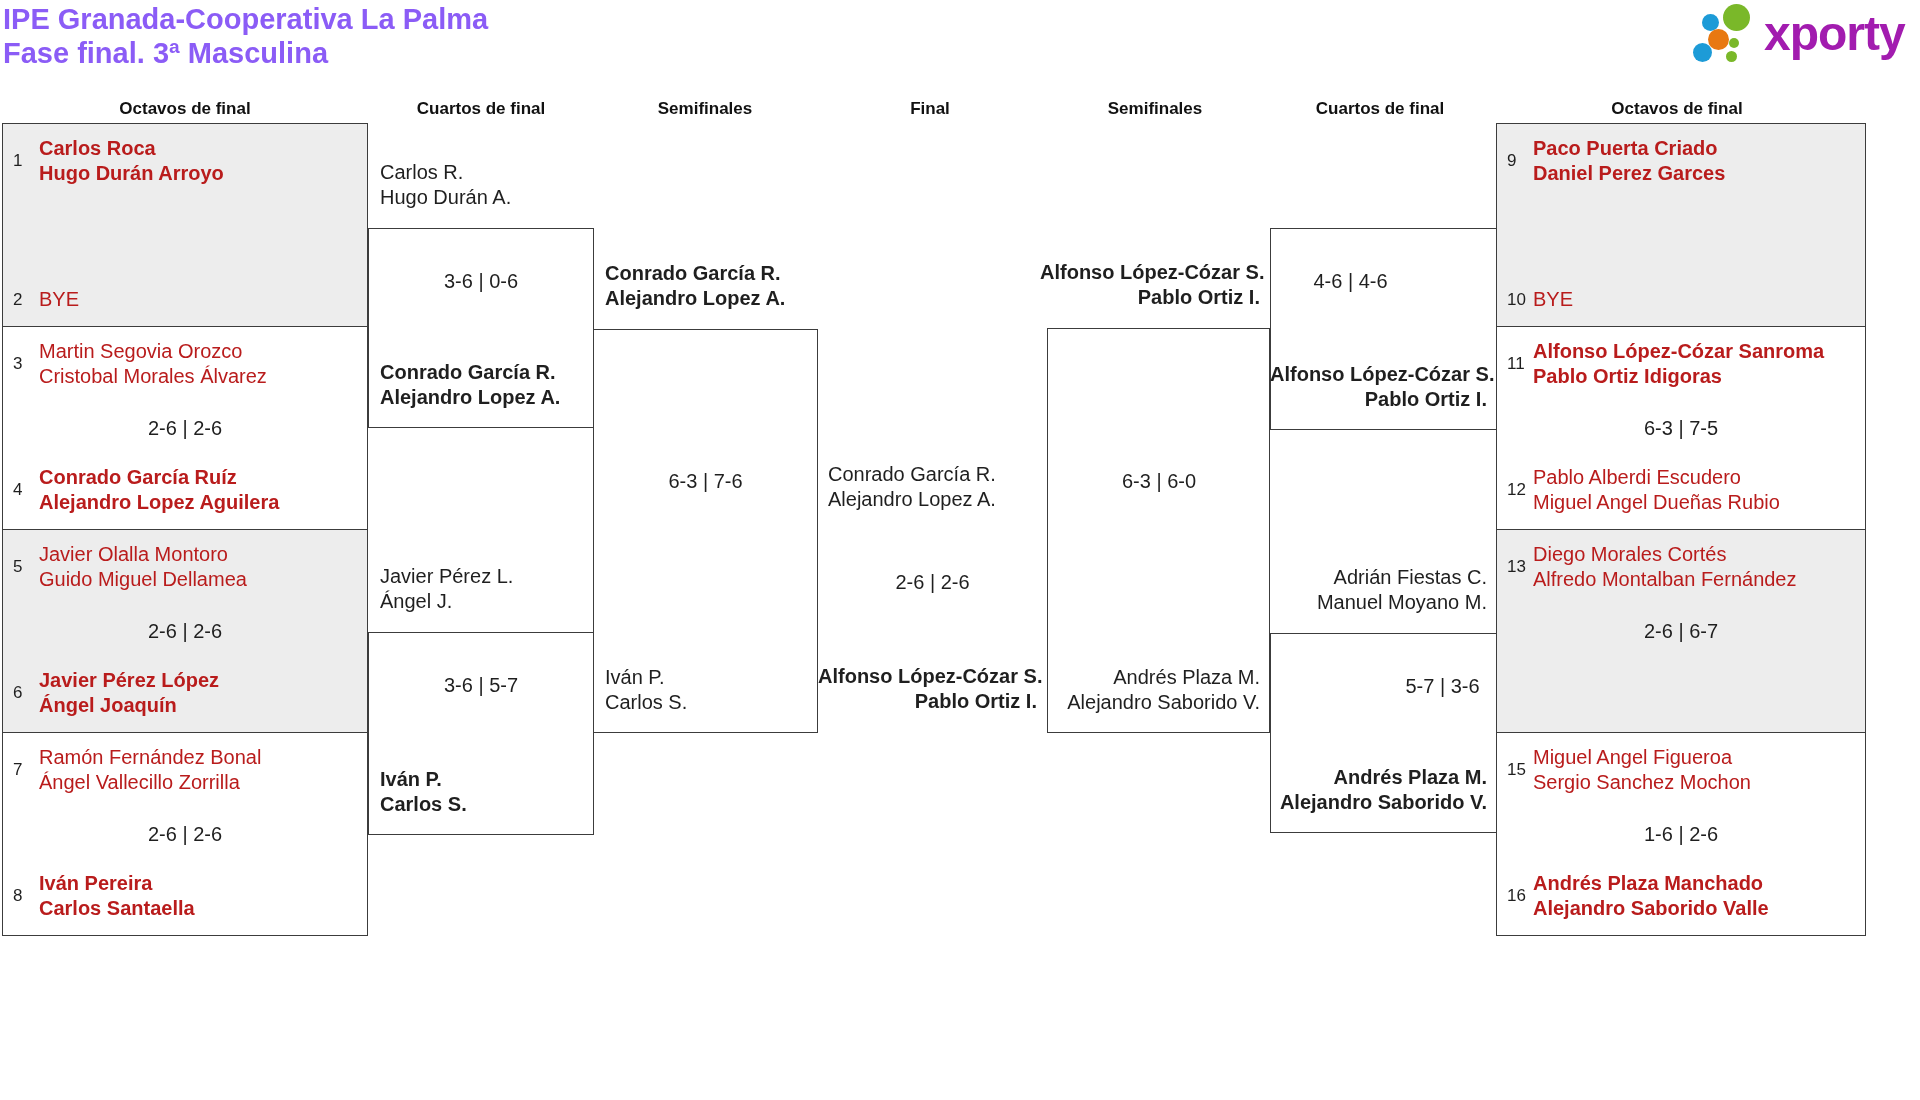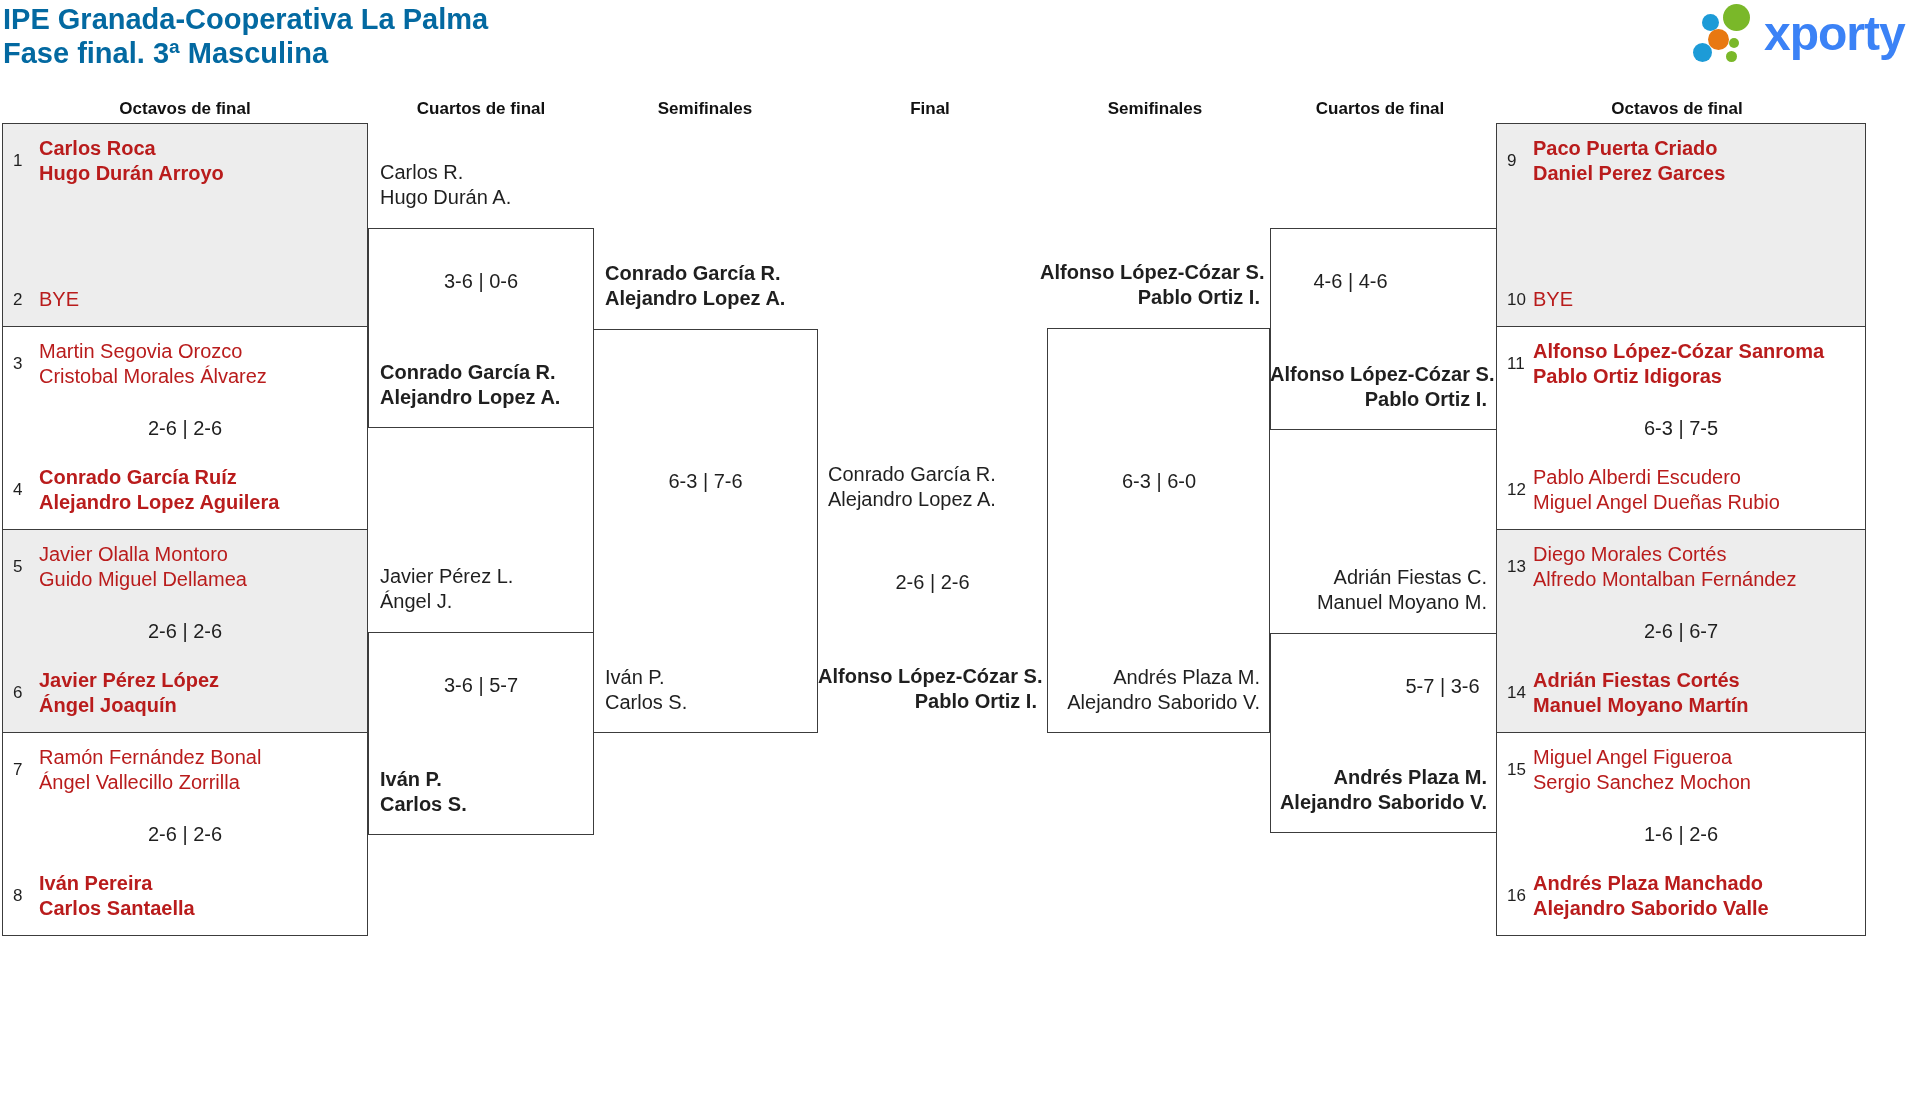--- a/index.html
+++ b/index.html
@@ -1,18 +1,18 @@
 <!DOCTYPE html>
 <html><head>
 <meta charset="utf-8">
 <style>
   html,body{margin:0;padding:0;background:#fff;}
   #stage{position:relative;width:1920px;height:1100px;background:#fff;overflow:hidden;
          font-family:"Liberation Sans",sans-serif;color:#1f1f1f;}
-  .title-line{position:absolute;left:3px;font-size:29px;font-weight:700;color:#0369a1;white-space:nowrap;}
+  .title-line{position:absolute;left:3px;font-size:29px;font-weight:700;color:#8b5cf6;white-space:nowrap;}
   .rhead{position:absolute;top:99px;width:240px;text-align:center;font-size:17px;font-weight:700;color:#111;}
   
   .obox{position:absolute;width:366px;height:204px;border:1px solid #3c3c3c;background:#fff;box-sizing:border-box;}
   .obox.gray{background:#ededed;}
   .trow{position:absolute;left:10px;right:8px;display:flex;align-items:center;}
   .trow.top{top:12px;}
   .trow.bot{bottom:14px;}
   .seed{flex:0 0 26px;font-size:17px;line-height:20px;color:#1f1f1f;}
   .names{font-size:20px;line-height:25px;color:#b91c1c;}
   .names span{display:block;}
@@ -20,21 +20,21 @@
   .cscore{position:absolute;left:0;right:0;top:50%;transform:translateY(-50%);text-align:center;font-size:20px;}
   
   .mbox{position:absolute;border:1px solid #3c3c3c;box-sizing:border-box;background:transparent;}
   .lbl{position:absolute;font-size:20px;line-height:25px;white-space:nowrap;}
   .lbl span{display:block;}
   .lbl.right{text-align:right;}
   .scr{position:absolute;text-align:center;font-size:20px;}
   
   #logo{position:absolute;left:1690px;top:0;width:230px;height:72px;}
   .dot{position:absolute;border-radius:50%;}
-  #logo-text{position:absolute;left:74px;top:6px;font-size:48px;font-weight:800;letter-spacing:-1px;color:#3b82f6;}
+  #logo-text{position:absolute;left:74px;top:6px;font-size:48px;font-weight:800;letter-spacing:-1px;color:#a21caf;}
 </style>
 </head>
 <body>
 
 <div id="stage">
 
   <div class="title-line" style="top:3px;">IPE Granada-Cooperativa La Palma</div>
   <div class="title-line" style="top:37px;">Fase final. 3ª Masculina</div>
 
   <div id="logo">
@@ -161,27 +161,20 @@
 
   <div class="obox gray" style="left:1496px;top:529px;width:370px;">
     <div class="trow top">
       <span class="seed">13</span>
       <span class="names">
           <span>Diego Morales Cortés</span>
           <span>Alfredo Montalban Fernández</span>
         </span>
     </div>
     <div class="cscore">2-6 | 6-7</div>
-    <div class="trow bot">
-      <span class="seed">14</span>
-      <span class="names b">
-          <span>Adrián Fiestas Cortés</span>
-          <span>Manuel Moyano Martín</span>
-        </span>
-    </div>
   </div>
 
   <div class="obox" style="left:1496px;top:732px;width:370px;">
     <div class="trow top">
       <span class="seed">15</span>
       <span class="names">
           <span>Miguel Angel Figueroa</span>
           <span>Sergio Sanchez Mochon</span>
         </span>
     </div>

